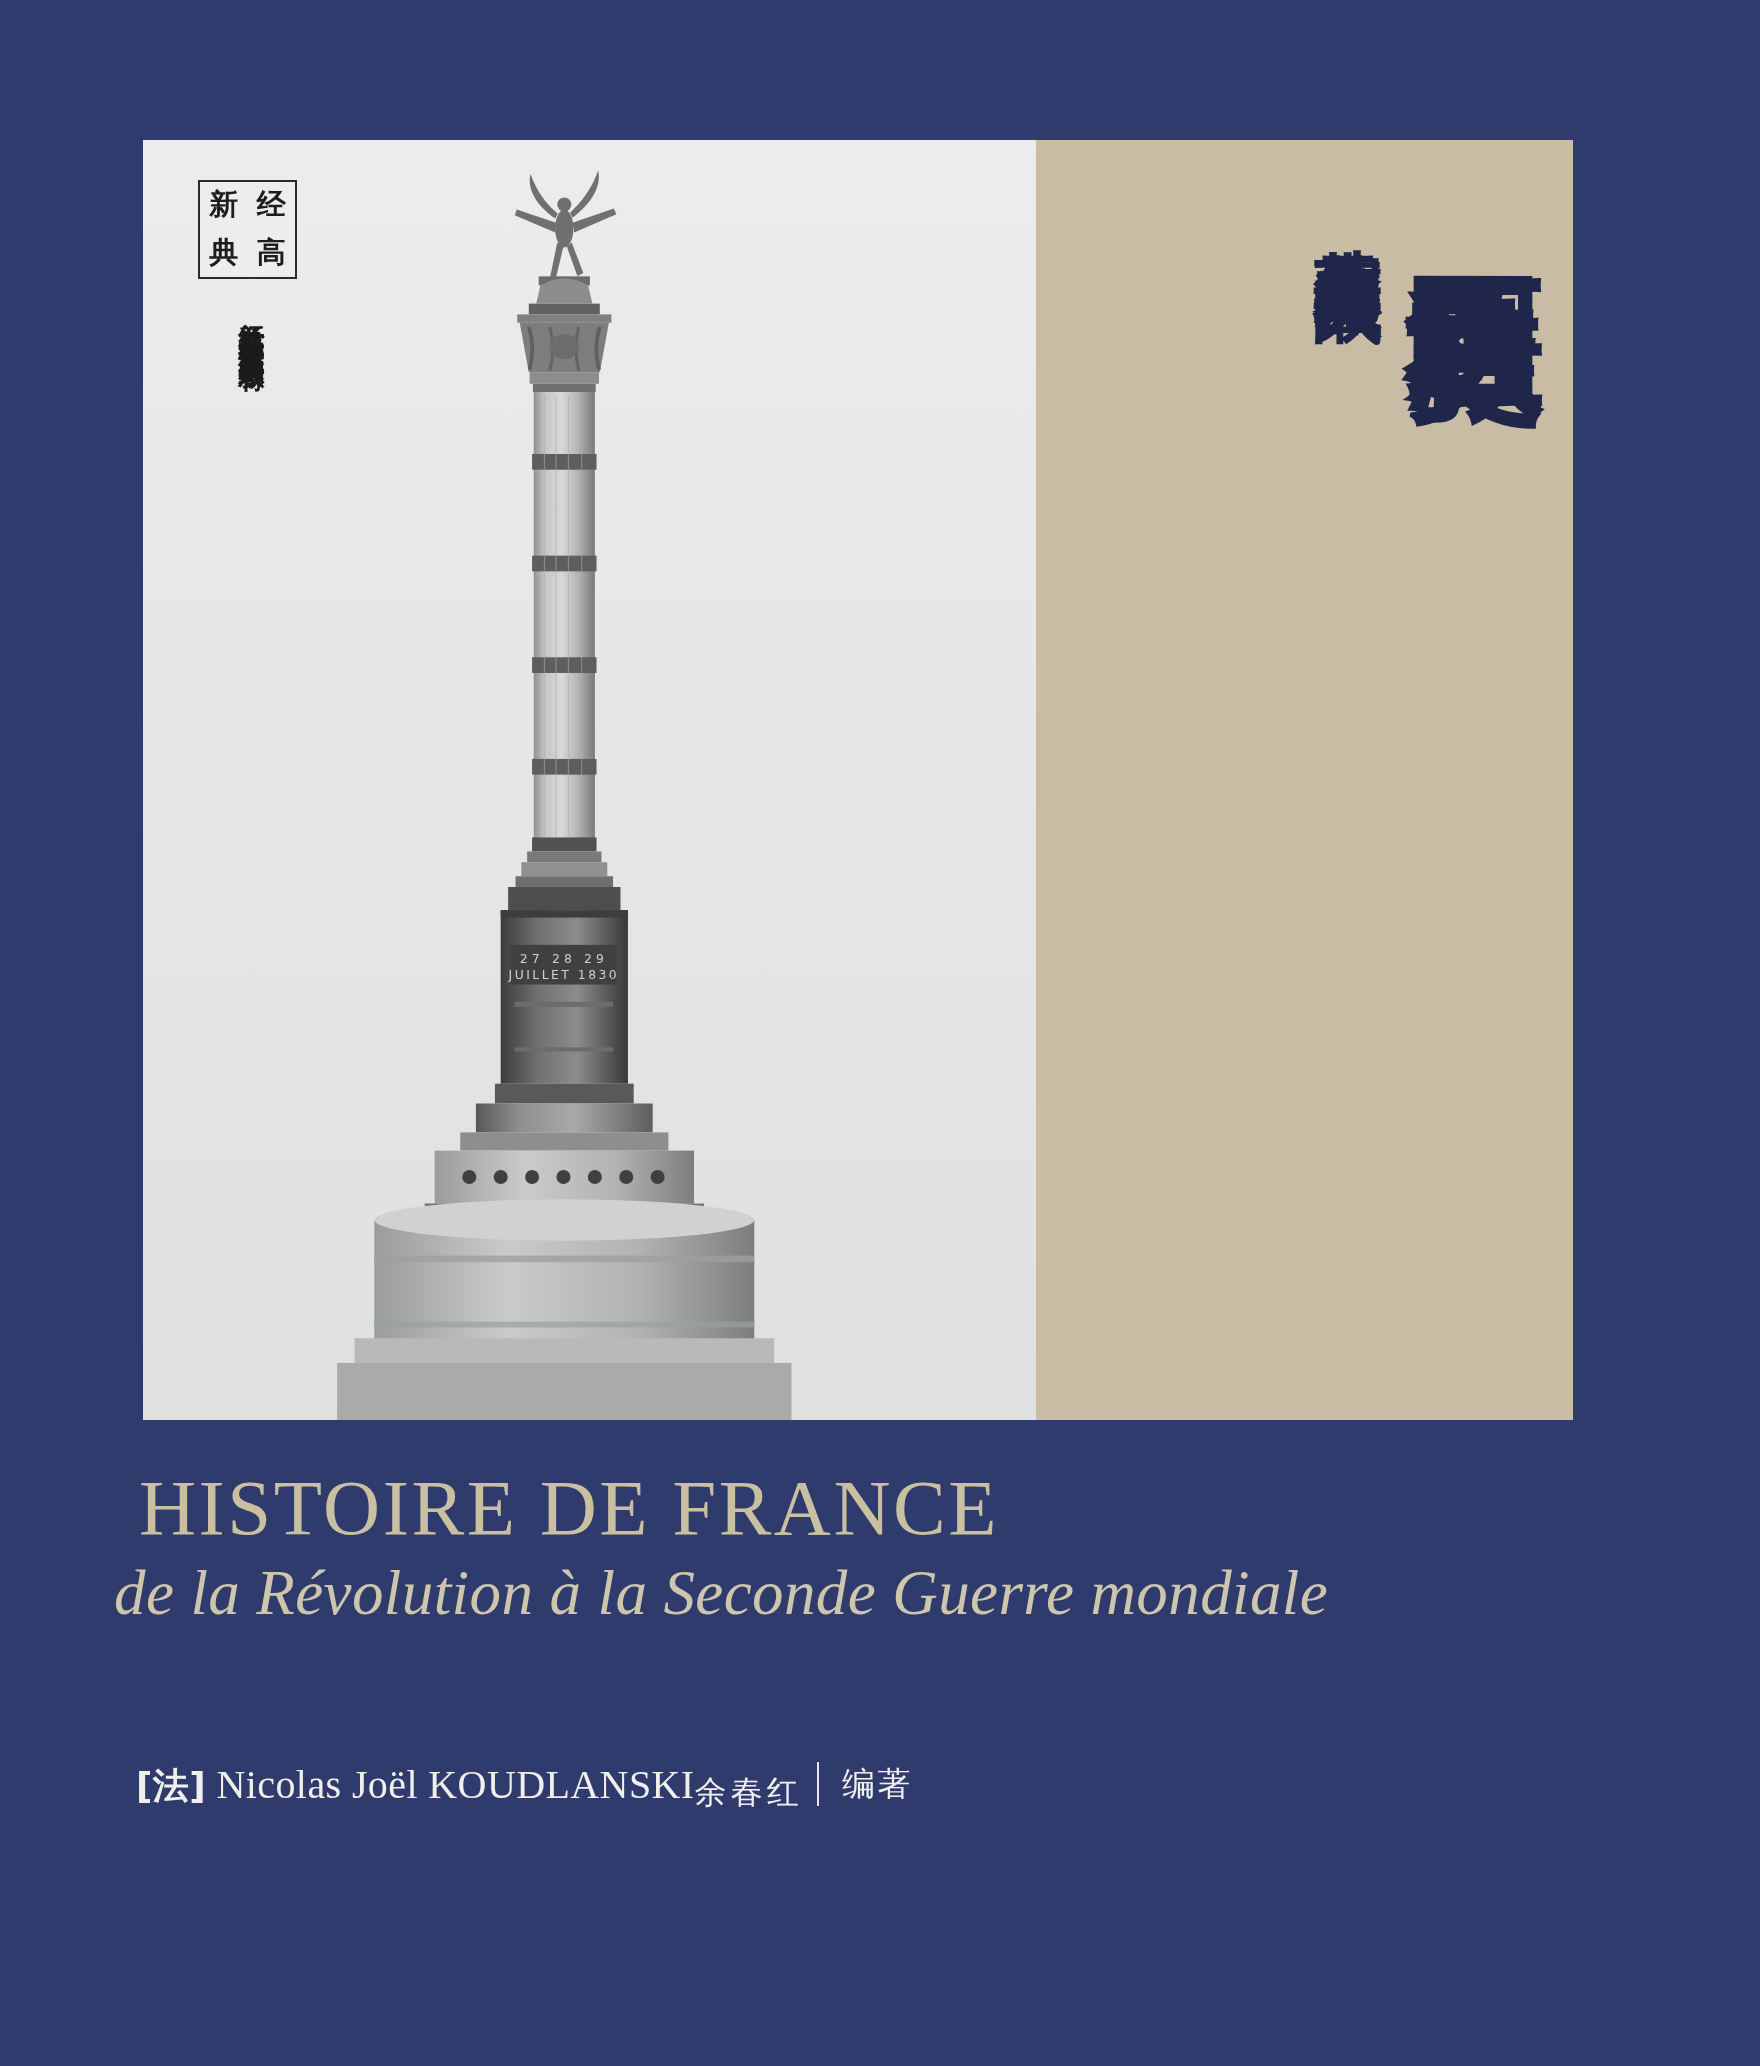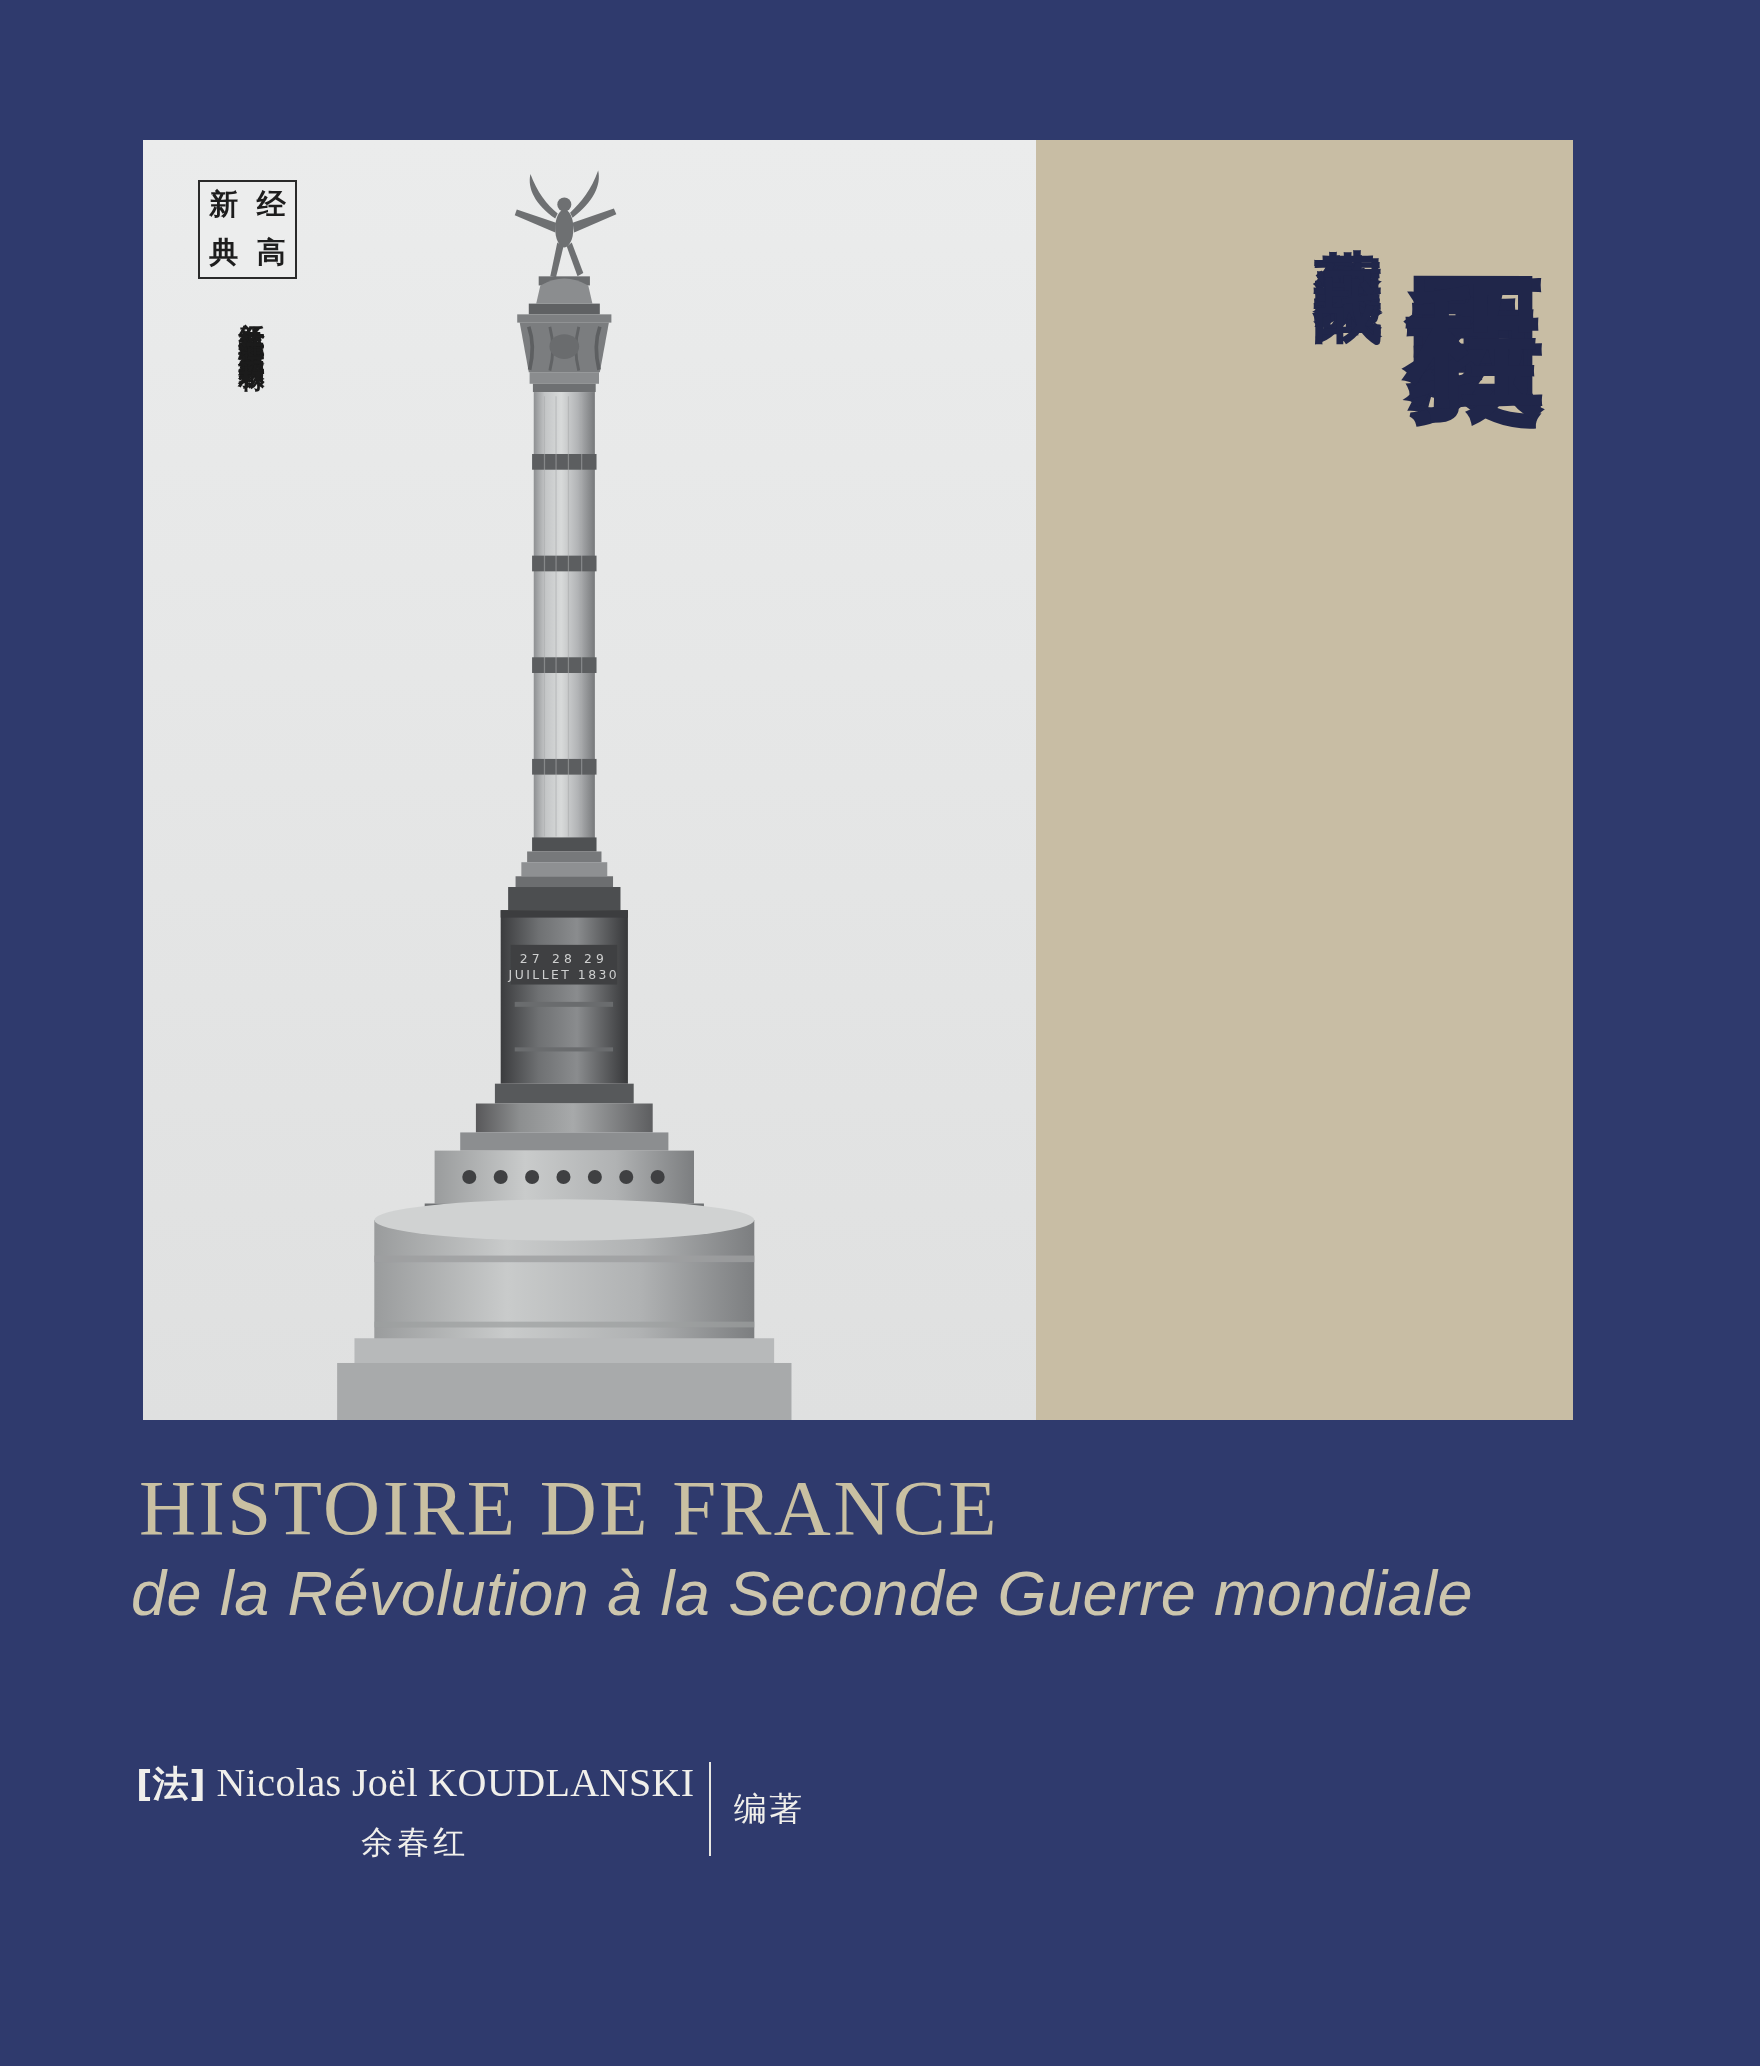--- a/index.html
+++ b/index.html
@@ -140,43 +140,42 @@
     left: 139px;
     top: 1463px;
     font-family: "Liberation Serif", serif;
     font-size: 79px;
     letter-spacing: 2.5px;
     color: #c9c0a2;
     white-space: nowrap;
   }
   .fr-sub {
     position: absolute;
-    left: 131px;
+    left: 114px;
     top: 1557px;
-    font-family: Liberation Sans, sans-serif;
+    font-family: Liberation Serif, serif;
     font-style: italic;
     font-size: 63px;
     letter-spacing: 0.4px;
     color: #cdc6ad;
     white-space: nowrap;
     text-align: right;
   }
 
   
   .authors {
     position: absolute;
     left: 136px;
     top: 1758px;
     display: flex;
     align-items: stretch;
     color: #f0efeb;
   }
   .authors-names {
     display: flex;
-    flex-direction: column;
     align-items: center;
     justify-content: center;
     padding-right: 14px;
   }
   .author-fr {
     font-family: "Liberation Serif", serif;
     font-size: 40px;
     letter-spacing: 0.4px;
     white-space: nowrap;
     line-height: 1.25;

